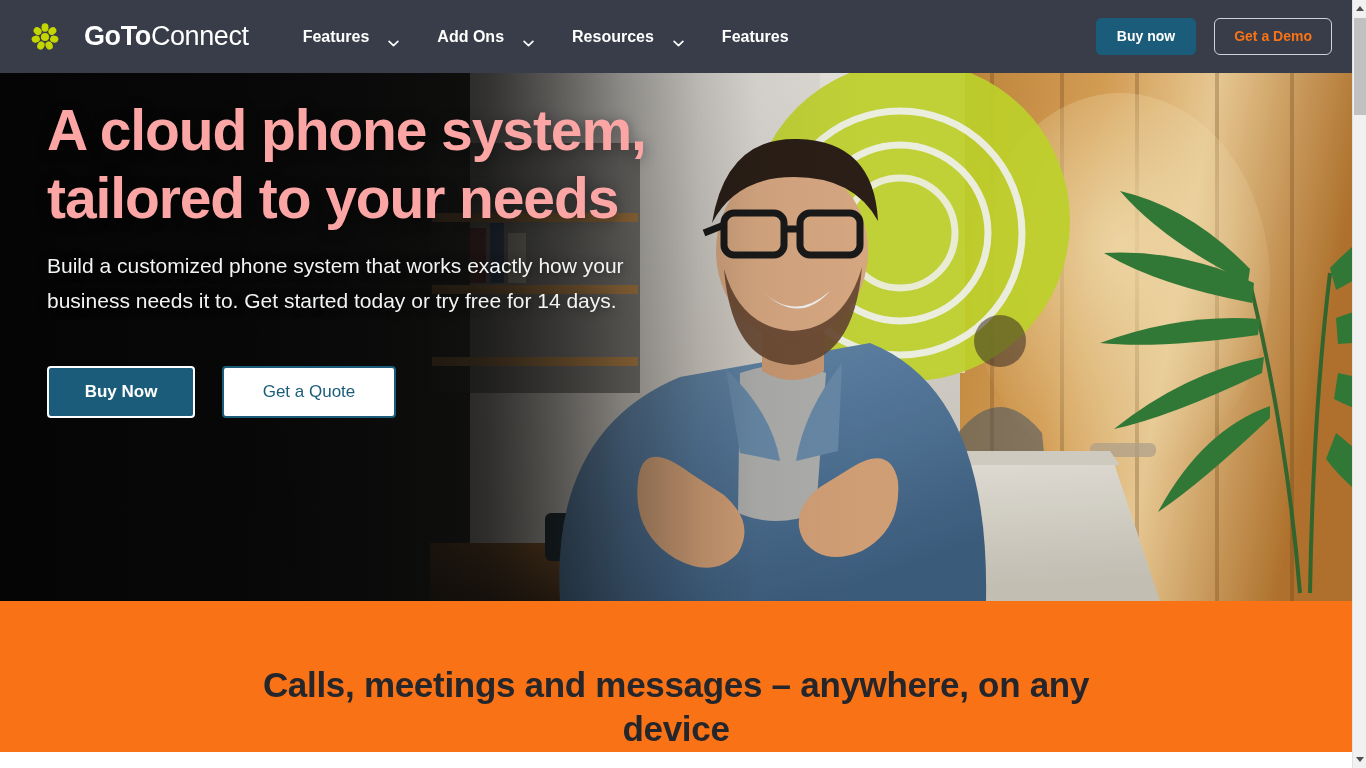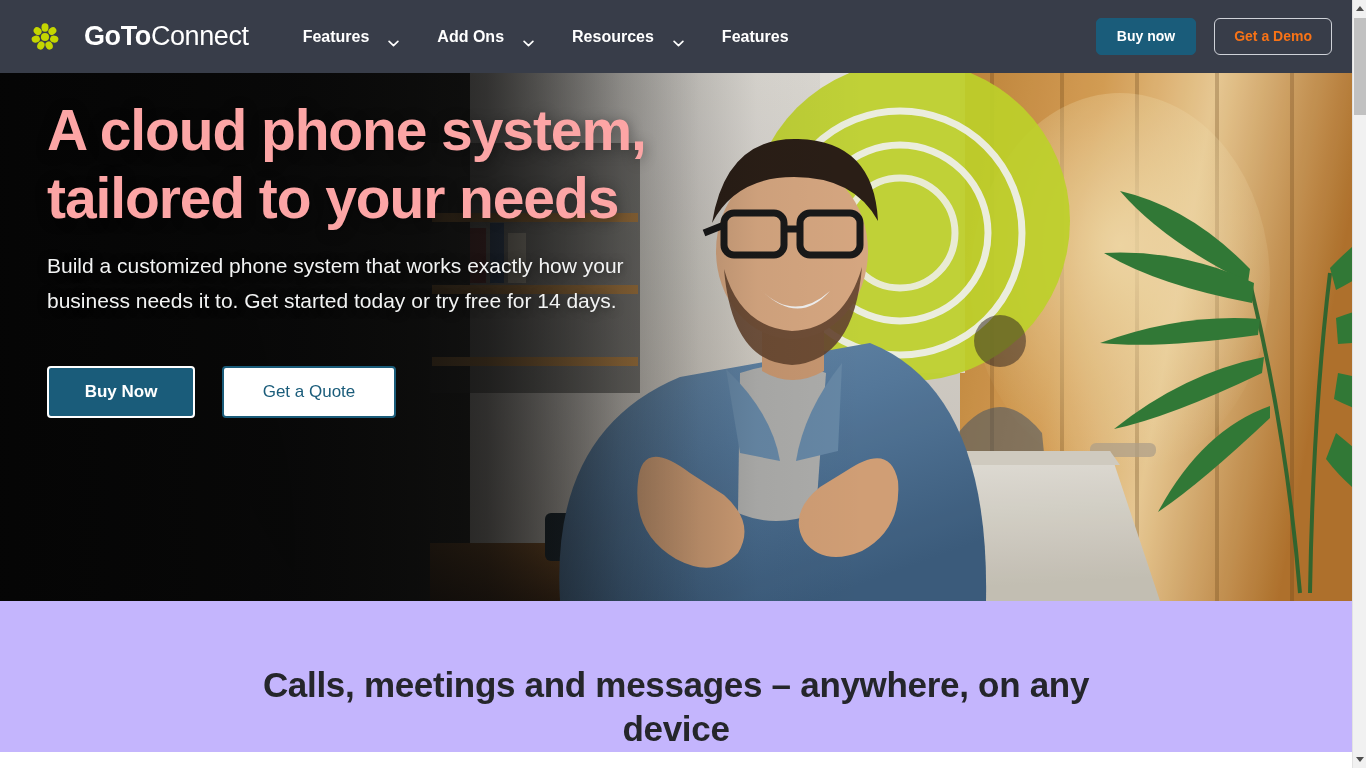--- a/index.html
+++ b/index.html
@@ -65,21 +65,21 @@
     font-size:17px; font-weight:bold; padding:14px 32px; cursor:pointer;
     font-family:"Liberation Sans", sans-serif; min-width:148px;
   }
   .btn-get-quote {
     background:#ffffff; color:#1a5c7a; border:2px solid #1a5c7a; border-radius:4px;
     font-size:17px; font-weight:normal; padding:10px 32px; cursor:pointer;
     font-family:"Liberation Sans", sans-serif; min-width:174px;
   }
 
   
-  .section { background:#c4b5fd; padding-top:62px; }
+  .section { background:#f97316; padding-top:62px; }
   .section-heading {
     color:#25262b; font-size:35px; font-weight:bold; line-height:1.27;
     text-align:center; letter-spacing:-0.3px; max-width:860px; margin:0 auto;
   }
 
   
   .scrollbar {
     position:absolute; top:0; right:0; width:14px; height:768px;
     background:#f1f1f1; border-left:1px solid #e2e2e2; z-index:30;
   }

